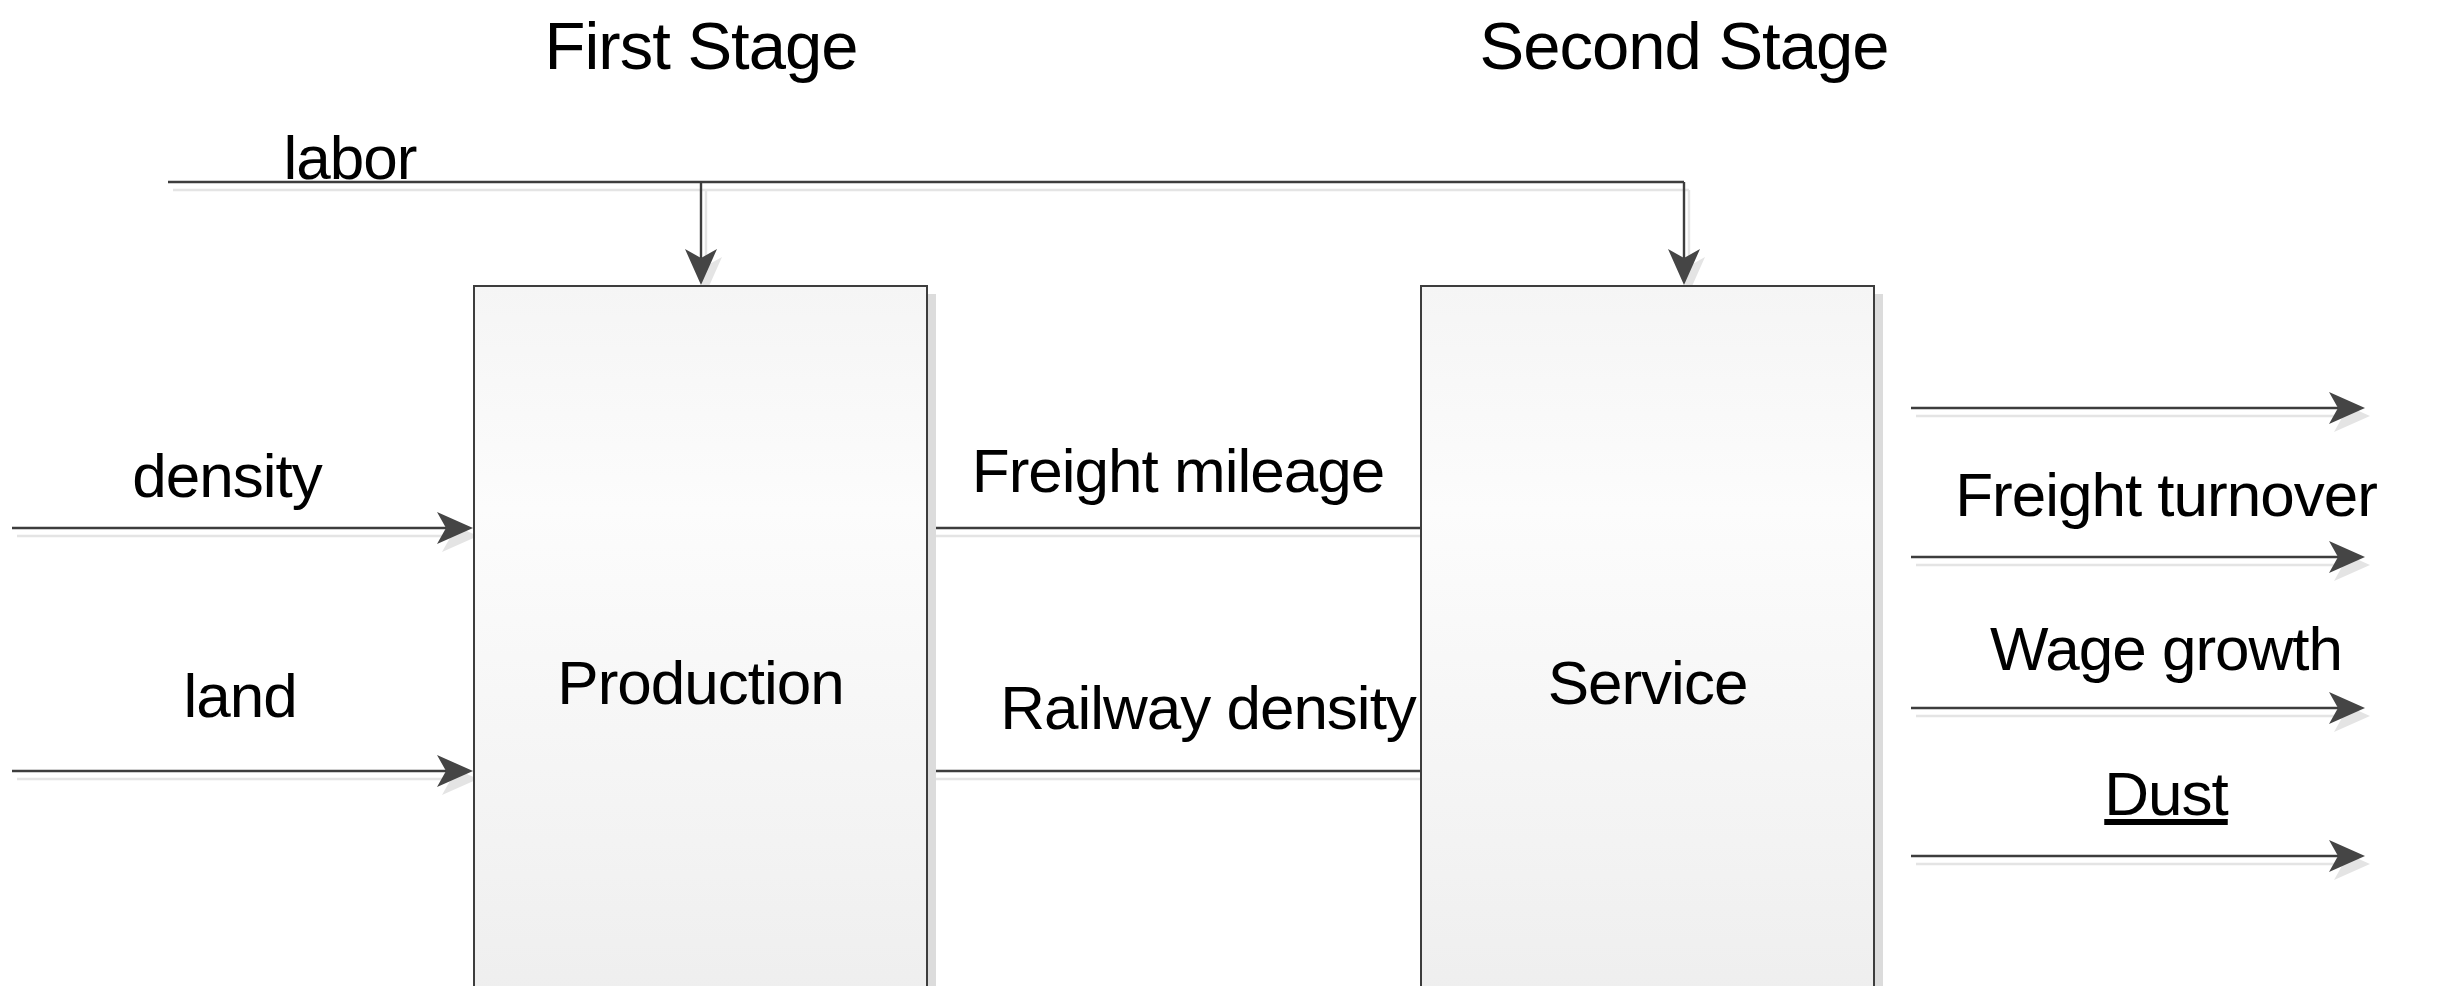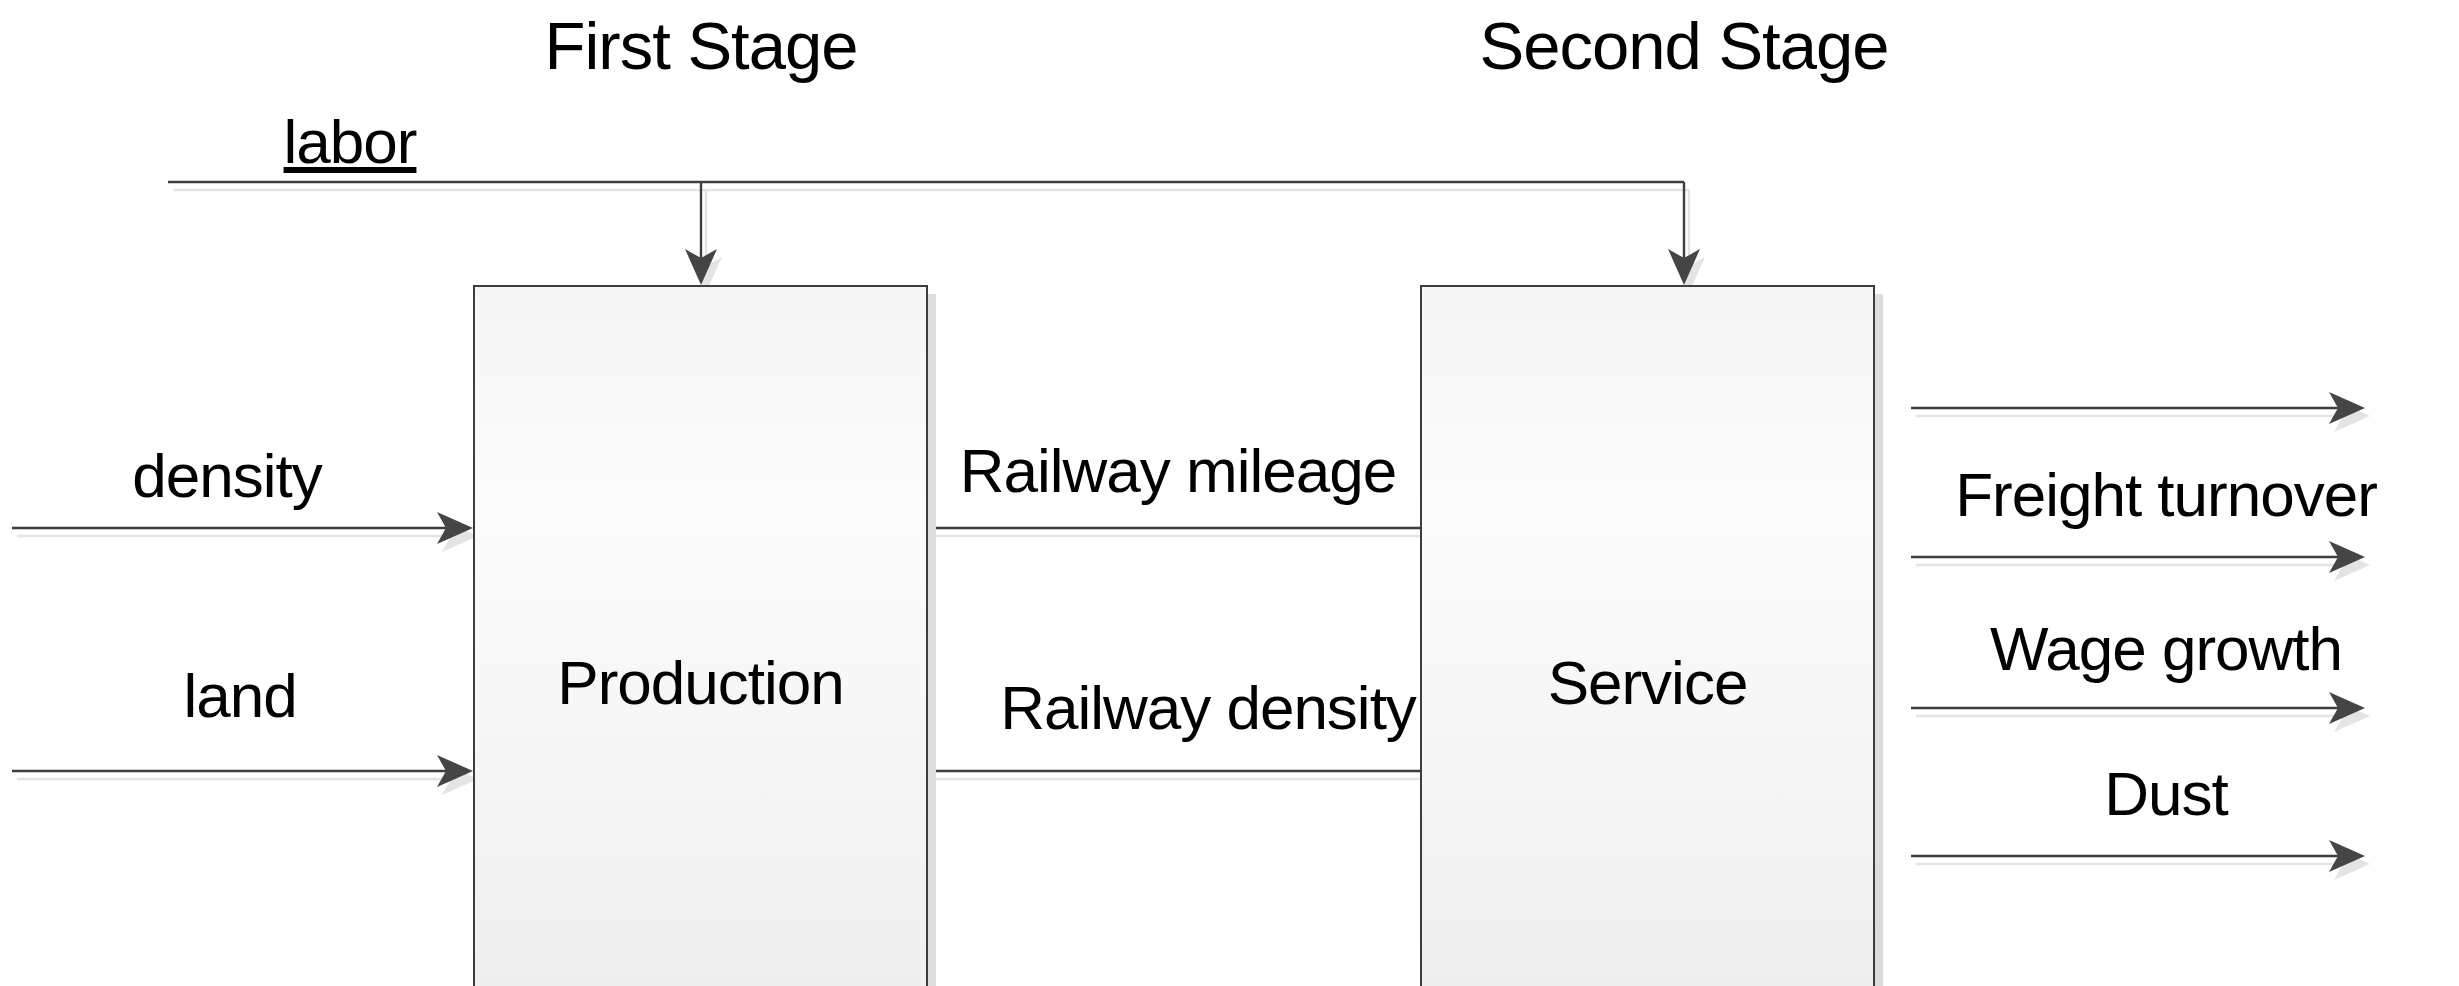--- a/index.html
+++ b/index.html
@@ -62,29 +62,29 @@
     line-height: 1;
     white-space: nowrap;
     transform: translateX(-50%);
     text-align: right;
   }
   .title {
     font-size: 67px;
   }
   #lbl-first-stage   { left: 701px;  top: 12px;  }
   #lbl-second-stage  { left: 1684px; top: 12px;  }
-  #lbl-labor         { left: 350px;  top: 111px; text-decoration: underline; }
+  #lbl-labor         { left: 350px;  top: 127px; }
   #lbl-capital       { left: 227px;  top: 445px; }
   #lbl-land          { left: 240px;  top: 665px; }
   #lbl-mileage       { left: 1178px; top: 440px; }
   #lbl-density       { left: 1208px; top: 677px; }
   #lbl-passenger     { left: 2166px; top: 323px; }
   #lbl-freight       { left: 2166px; top: 464px; }
   #lbl-wage          { left: 2166px; top: 618px; }
-  #lbl-dust          { left: 2166px; top: 763px; }
+  #lbl-dust          { left: 2166px; top: 763px; text-decoration: underline; }
 </style>
 </head>
 <body>
 
 <div id="canvas">
 
   <svg id="wires" viewBox="0 0 2459 986" xmlns="http://www.w3.org/2000/svg">
 
     <g>
       <path class="ln" d="M168 182 H1684 M701 182 V258 M1684 182 V258"></path>
@@ -136,19 +136,19 @@
   <div class="box" id="box-production">
     <span>Production</span>
   </div>
   <div class="box" id="box-service">
     <span>Service</span>
   </div>
 
   <div class="lbl" id="lbl-labor">labor</div>
   <div class="lbl" id="lbl-capital">density</div>
   <div class="lbl" id="lbl-land">land</div>
-  <div class="lbl" id="lbl-mileage">Railway mileage</div>
+  <div class="lbl" id="lbl-mileage">Freight mileage</div>
   <div class="lbl" id="lbl-density">Railway density</div>
   <div class="lbl" id="lbl-freight">Freight turnover</div>
   <div class="lbl" id="lbl-wage">Wage growth</div>
   <div class="lbl" id="lbl-dust">Dust</div>
 
 </div>
 
 </body></html>

